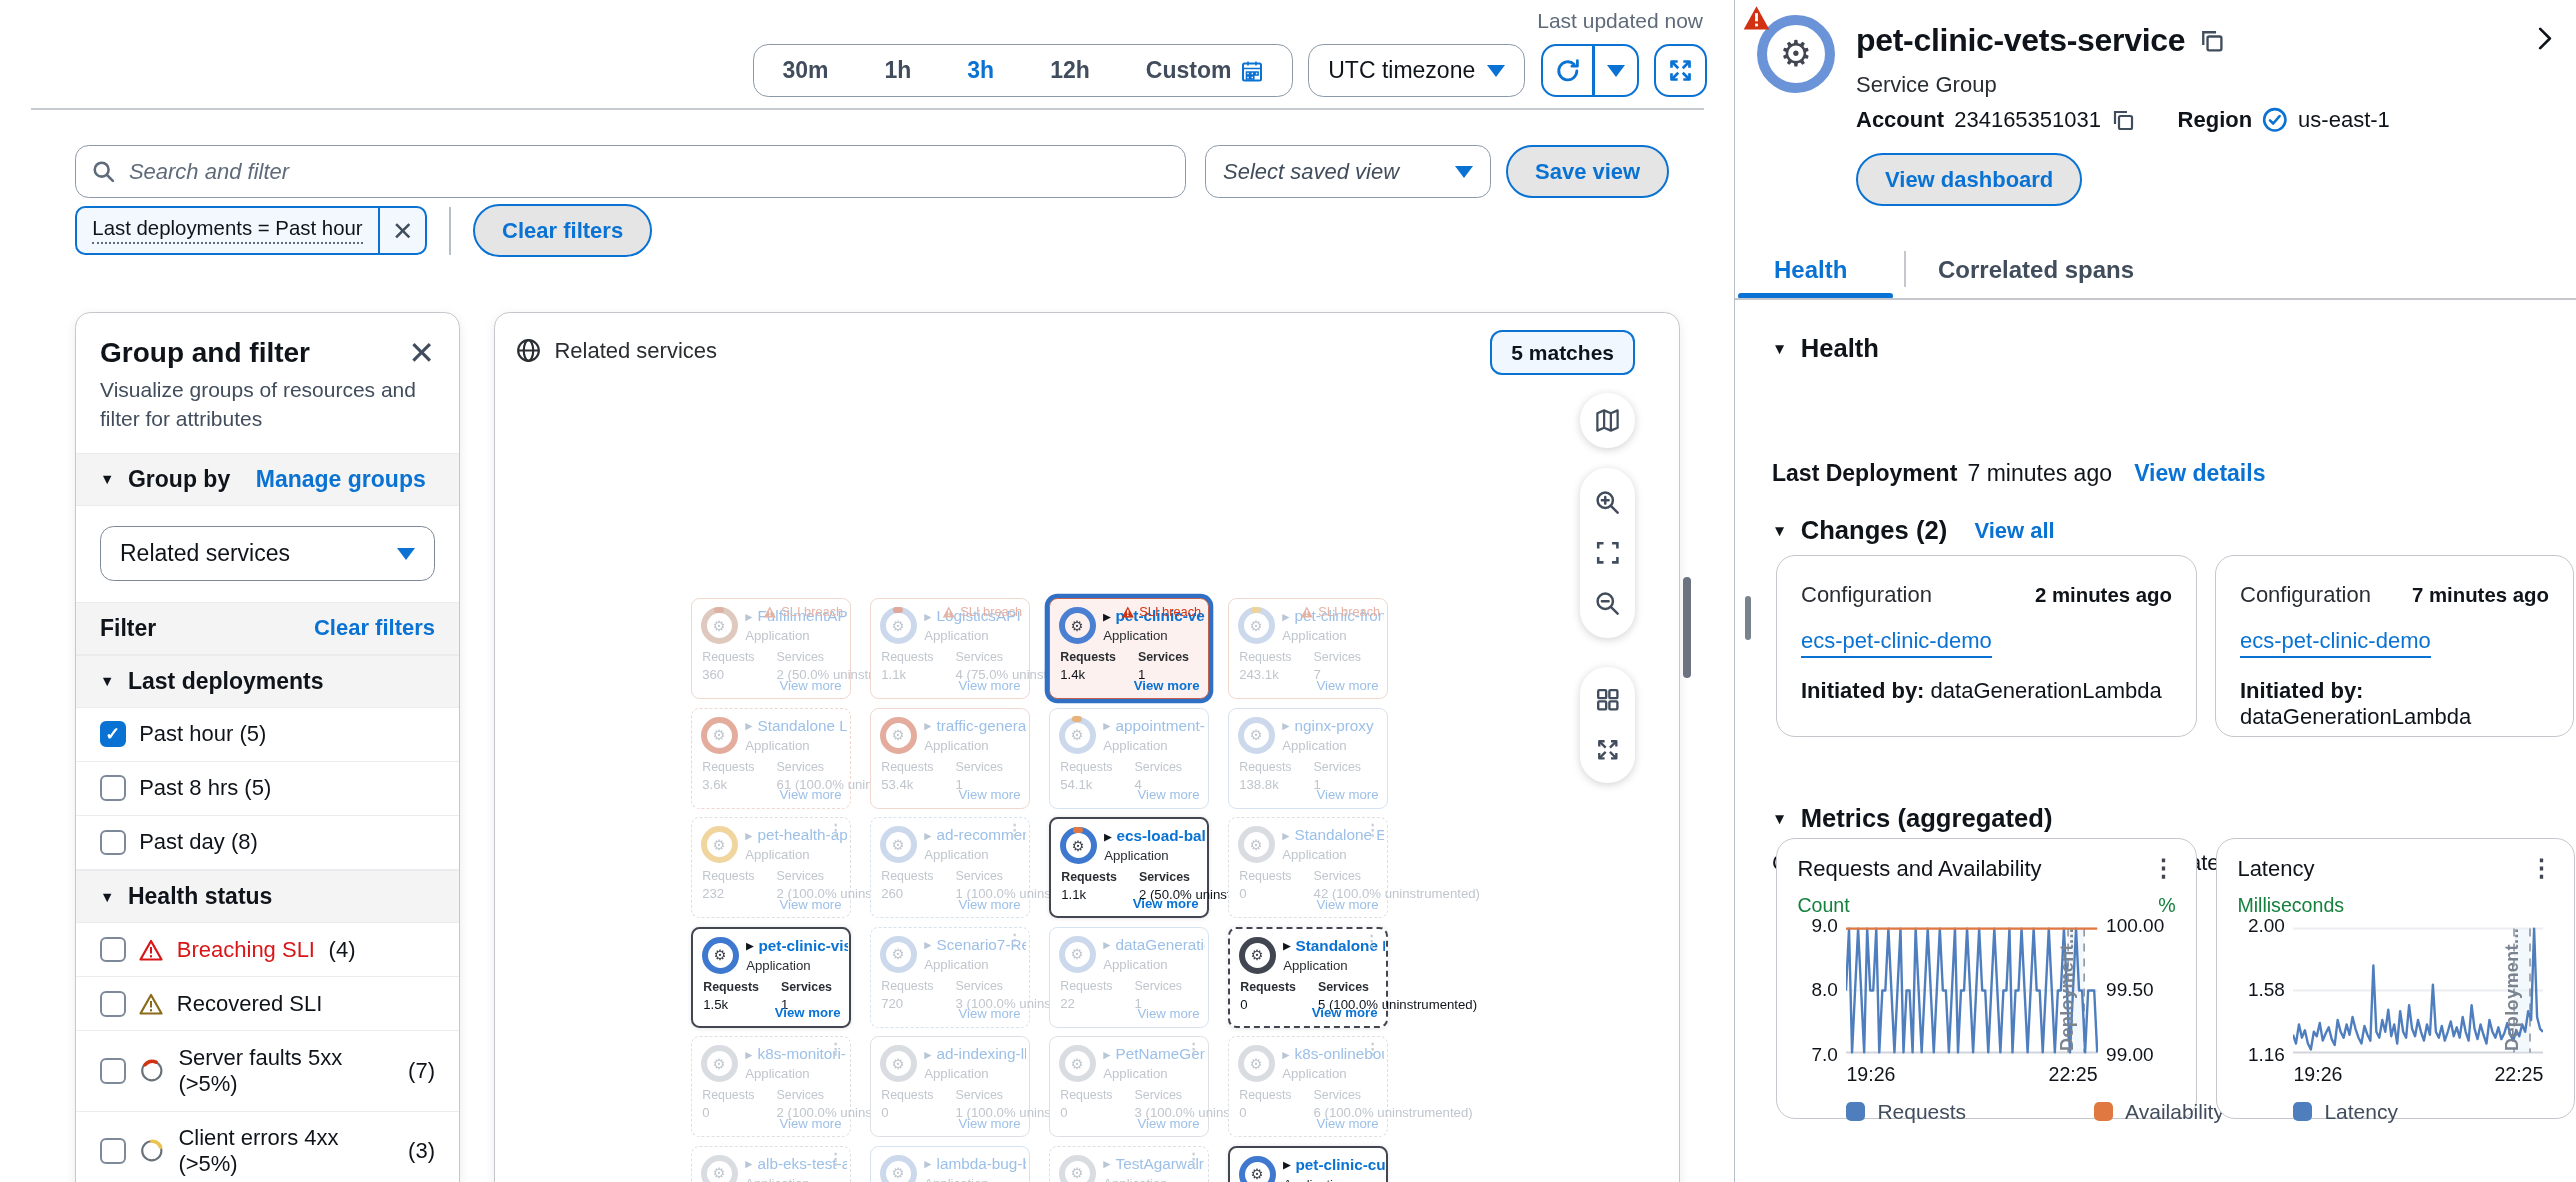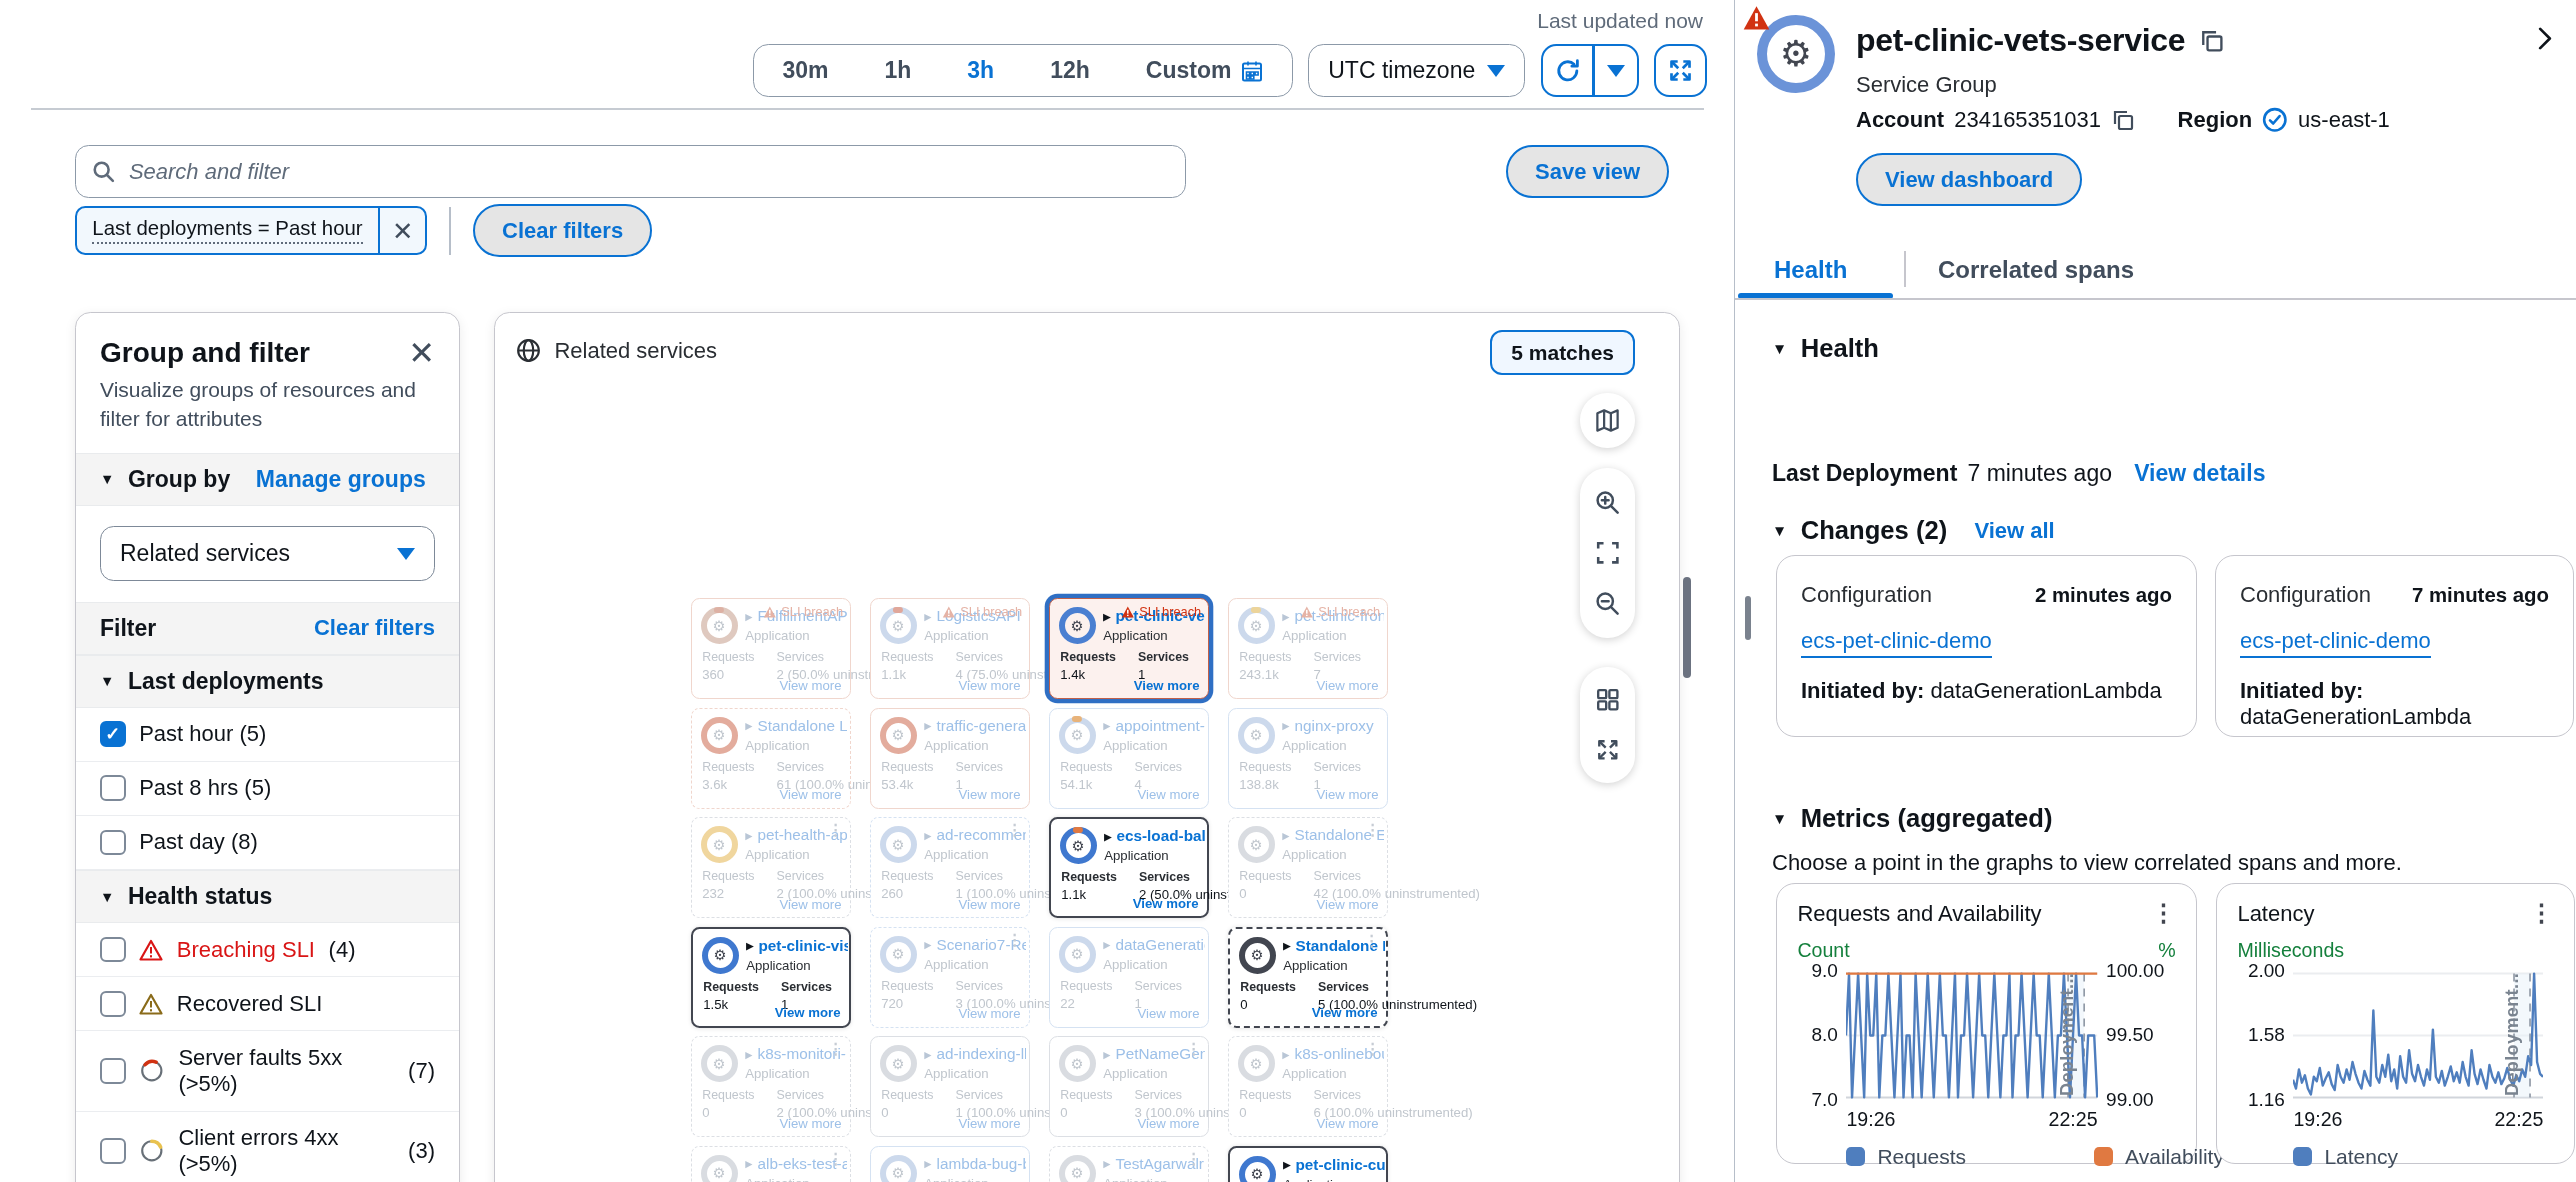--- a/index.html
+++ b/index.html
@@ -151,21 +151,21 @@
   #chg-1 { left:480px; width:359px; }
   .chg-top { display:flex; justify-content:space-between; align-items:baseline; }
   .chg-type { font-size:22px; color:#2a2e33; }
   .chg-time { font-size:20.4px; font-weight:700; }
   .chg-link { display:inline-block; margin-top:20.4px; font-size:22px; color:#0972d3; border-bottom:2.6px solid #0972d3; padding-bottom:1.7px; cursor:pointer; }
   .chg-init { margin-top:20.4px; font-size:22px; }
   .chg-init .b { font-weight:700; }
   #rp-scroll-thumb { position:absolute; left:10.2px; top:596px; width:6px; height:44px; background:#7a828e; border-radius:3.4px; }
   #rp-metrics-head { position:absolute; left:37px; top:804px; }
   #rp-metrics-desc { position:absolute; left:37px; top:850px; font-size:22px; }
-  #charts-row { position:absolute; left:41px; top:883px; display:flex; gap:19px; }
+  #charts-row { position:absolute; left:41px; top:838px; display:flex; gap:19px; }
   .chart-card { position:relative; border:1.7px solid #c6c6cd; border-radius:19px; background:#fff; height:281px; padding:17px 20.4px; }
   .chart-head { display:flex; justify-content:space-between; align-items:flex-start; }
   .chart-title { font-size:22px; color:#0f141a; }
   .kebab { font-size:24px; font-weight:700; color:#424650; line-height:1; cursor:pointer; }
   .axis-row { display:flex; justify-content:space-between; font-size:19.6px; color:#15803d; margin-top:12px; }
   .plot-wrap { position:relative; margin-top:8.5px; height:129px; display:flex; }
   .ycol { position:relative; flex:none; font-size:19px; color:#0f141a; }
   .ycol .yt { position:absolute; right:8.5px; transform:translateY(-50%); white-space:nowrap; }
   .ycol.right .yt { left:8.5px; right:auto; }
   .plot { position:relative; flex:1; height:100%; }
@@ -231,20 +231,24 @@
 
   <div id="search-box">
     <span>
       <svg width="25.6" height="25.6" viewBox="0 0 24 24" fill="none" stroke="#5f6b7a" stroke-width="2.4" stroke-linecap="round">
           <circle cx="10" cy="10" r="6.5"></circle>
           <path d="M15 15l5.5 5.5"></path>
         </svg>
     </span>
     <input id="search-input" placeholder="Search and filter" style="">
   </div>
+  <div id="saved-view">
+    <span>Select saved view</span>
+    <span class="caret-down"></span>
+  </div>
   <button id="save-view-btn" class="btn-primary-outline">Save view</button>
 
   <div id="chips-row">
     <div id="filter-chip">
       <span class="chip-label">
           <span>Last deployments = Past hour</span>
         </span>
       <span class="chip-x">✕</span>
     </div>
     <div class="vdivider"></div>

